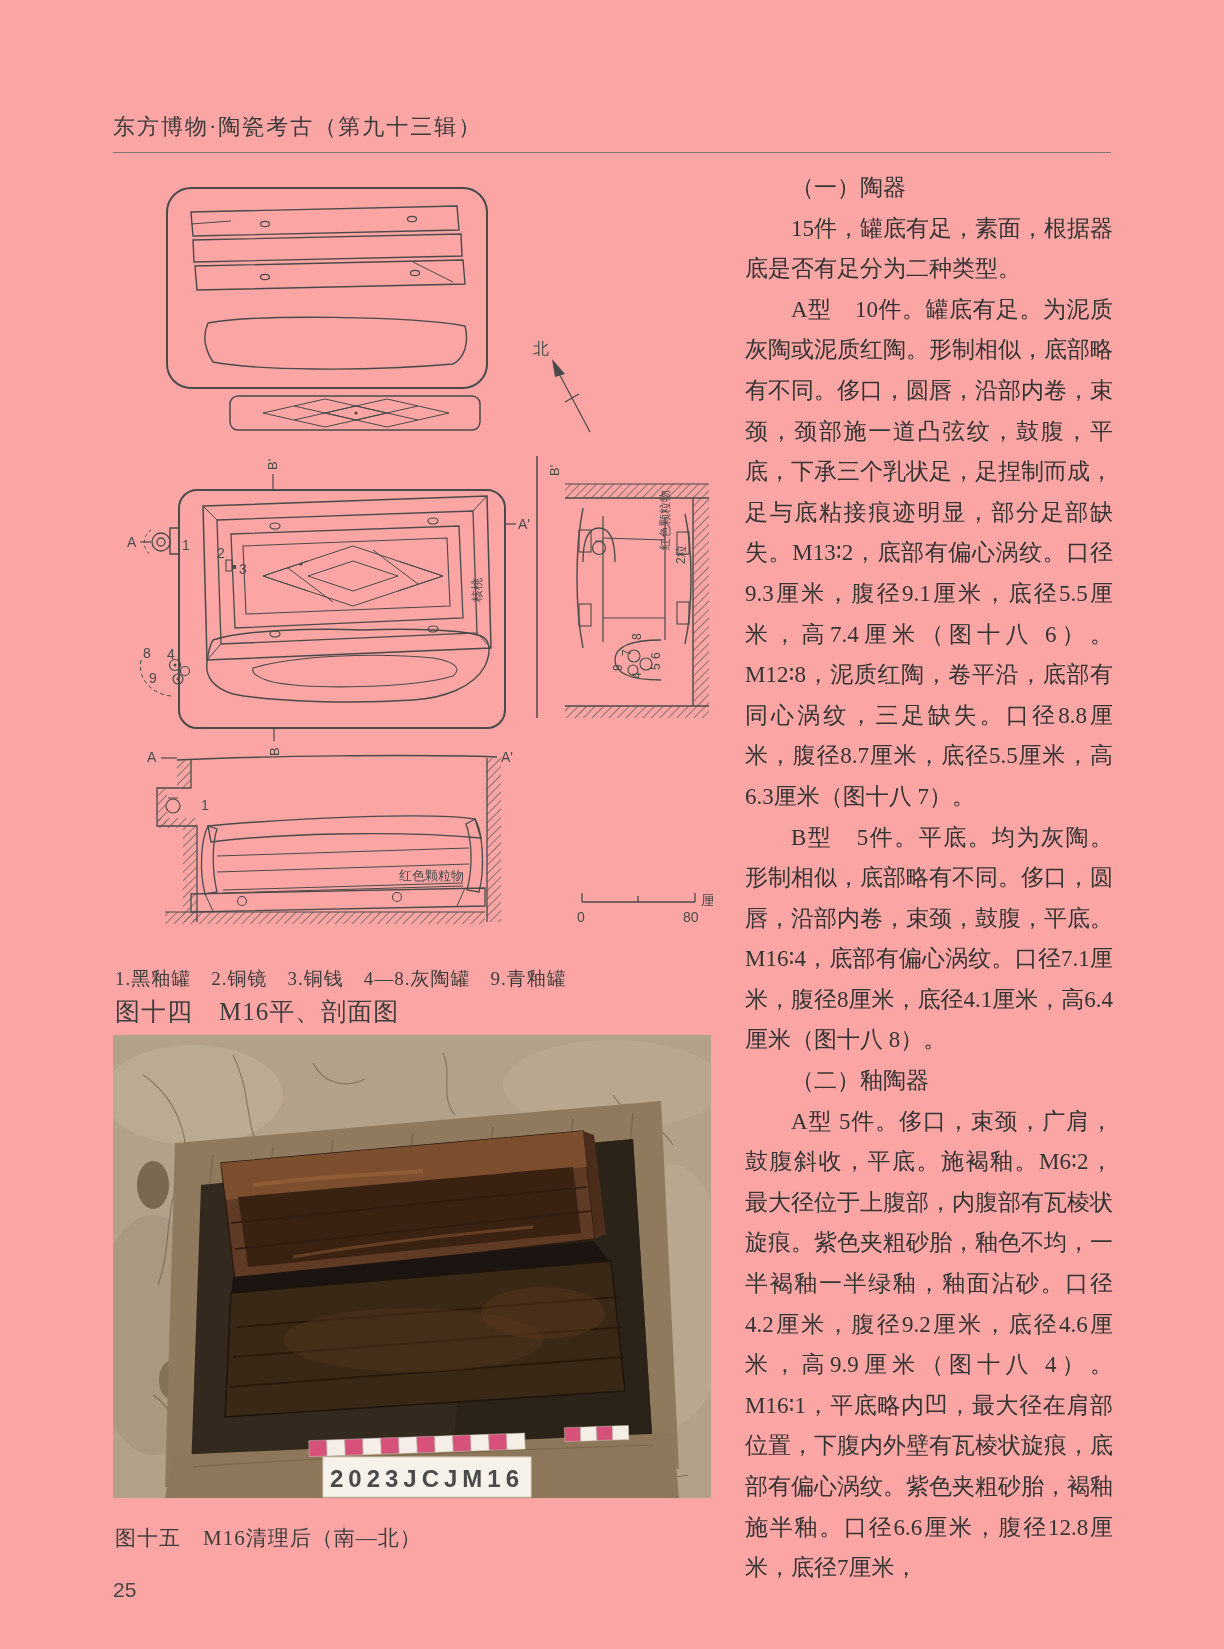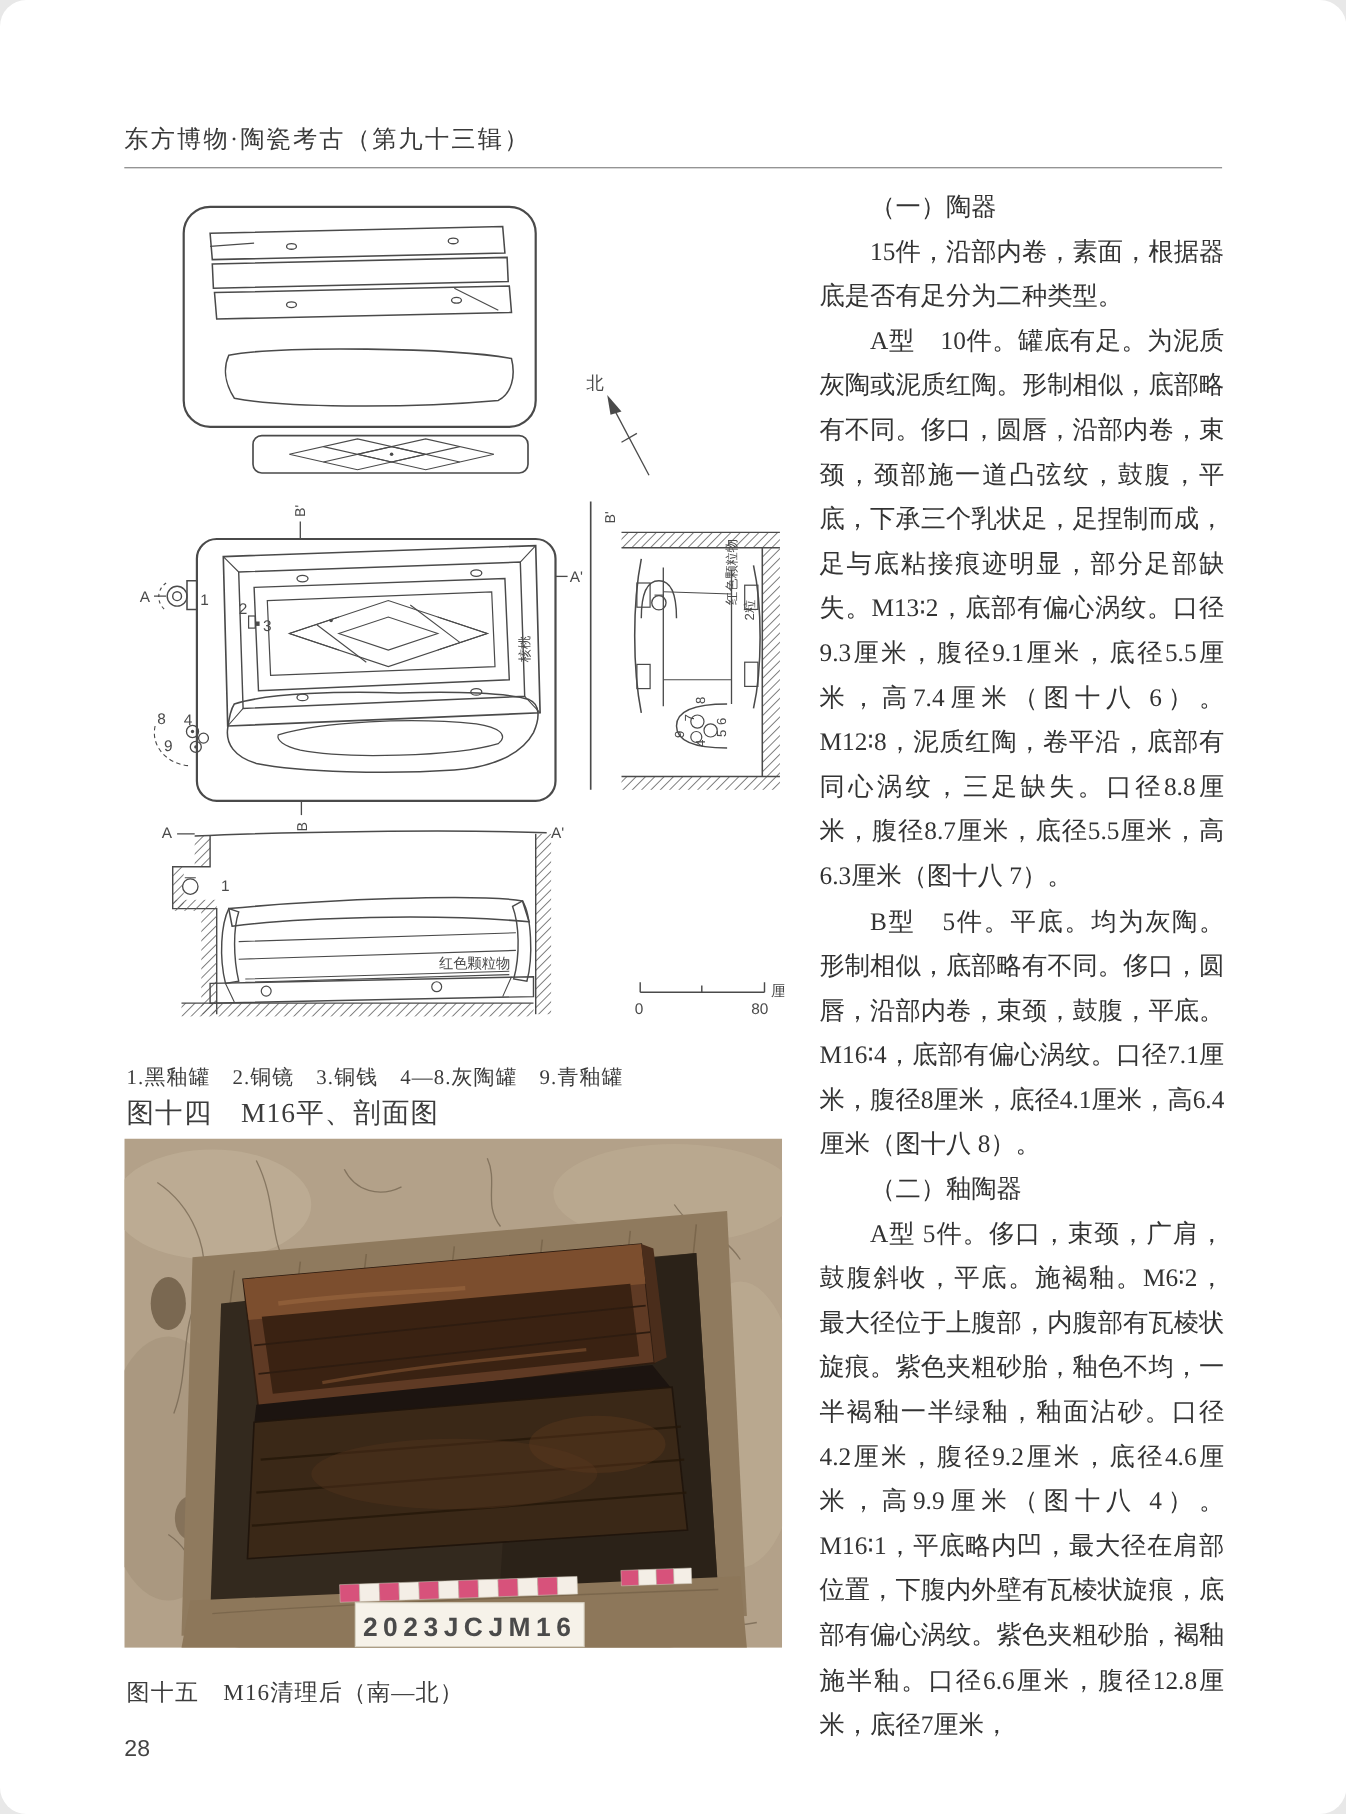--- a/index.html
+++ b/index.html
@@ -1,17 +1,17 @@
 <!DOCTYPE html>
 <html><head>
 <meta charset="utf-8">
 <style>
   html,body{margin:0;padding:0;background:#e8e8e8;}
-  .page{position:relative;width:1224px;height:1649px;background:#ffffff;overflow:hidden;
-        font-family:"Liberation Serif","DejaVu Serif",serif;color:#2f2f2f;border-radius:24px;}
+  .page{position:relative;width:1224px;height:1649px;background:#fca5a5;overflow:hidden;
+        font-family:"Liberation Serif","DejaVu Serif",serif;color:#2f2f2f;}
   .header{position:absolute;left:113px;top:112px;width:998px;}
   .header .title{font-size:22px;letter-spacing:2px;color:#3a3a3a;
         font-family:"Liberation Serif","DejaVu Serif",serif;}
   .header .rule{margin-top:10px;border-top:1.5px solid #7a7a7a;width:998px;height:0;}
   .figure-svg{position:absolute;left:113px;top:178px;}
   .fig-legend{position:absolute;left:115px;top:966px;font-size:19px;color:#3c3c3c;letter-spacing:1px;}
   .fig-caption{position:absolute;left:115px;top:995px;font-size:25px;color:#3c3c3c;letter-spacing:1px;}
   .photo-wrap{position:absolute;left:113px;top:1035px;width:598px;height:463px;}
   .photo-caption{position:absolute;left:115px;top:1506px;font-size:21px;color:#3c3c3c;letter-spacing:1px;margin-top:18px;}
   .article{position:absolute;left:745px;top:168px;width:368px;font-size:23px;line-height:40.6px;
@@ -297,21 +297,21 @@
         <rect x="210" y="422" width="208" height="40" fill="#f6f2e9" stroke="#d8d2c4"></rect>
         <text x="314" y="452" text-anchor="middle" font-size="24" font-weight="bold" fill="#e25983" letter-spacing="5" font-family="Liberation Sans, DejaVu Sans, sans-serif">2023JCJM16</text>
       </g>
     </svg>
   </div>
 
   <div class="photo-caption">图十五　M16清理后（南—北）</div>
 
   <div class="article">
     <p>（一）陶器</p>
-    <p>15件，沿部内卷，素面，根据器底是否有足分为二种类型。</p>
+    <p>15件，罐底有足，素面，根据器底是否有足分为二种类型。</p>
     <p>A型　10件。罐底有足。为泥质灰陶或泥质红陶。形制相似，底部略有不同。侈口，圆唇，沿部内卷，束颈，颈部施一道凸弦纹，鼓腹，平底，下承三个乳状足，足捏制而成，足与底粘接痕迹明显，部分足部缺失。M13∶2，底部有偏心涡纹。口径9.3厘米，腹径9.1厘米，底径5.5厘米，高7.4厘米（图十八 6）。M12∶8，泥质红陶，卷平沿，底部有同心涡纹，三足缺失。口径8.8厘米，腹径8.7厘米，底径5.5厘米，高6.3厘米（图十八 7）。</p>
     <p>B型　5件。平底。均为灰陶。形制相似，底部略有不同。侈口，圆唇，沿部内卷，束颈，鼓腹，平底。M16∶4，底部有偏心涡纹。口径7.1厘米，腹径8厘米，底径4.1厘米，高6.4厘米（图十八 8）。</p>
     <p>（二）釉陶器</p>
     <p>A型 5件。侈口，束颈，广肩，鼓腹斜收，平底。施褐釉。M6∶2，最大径位于上腹部，内腹部有瓦棱状旋痕。紫色夹粗砂胎，釉色不均，一半褐釉一半绿釉，釉面沾砂。口径4.2厘米，腹径9.2厘米，底径4.6厘米，高9.9厘米（图十八 4）。M16∶1，平底略内凹，最大径在肩部位置，下腹内外壁有瓦棱状旋痕，底部有偏心涡纹。紫色夹粗砂胎，褐釉施半釉。口径6.6厘米，腹径12.8厘米，底径7厘米，</p>
   </div>
 
-  <div class="pagenum">28</div>
+  <div class="pagenum">25</div>
 </div>
 
 </body></html>

